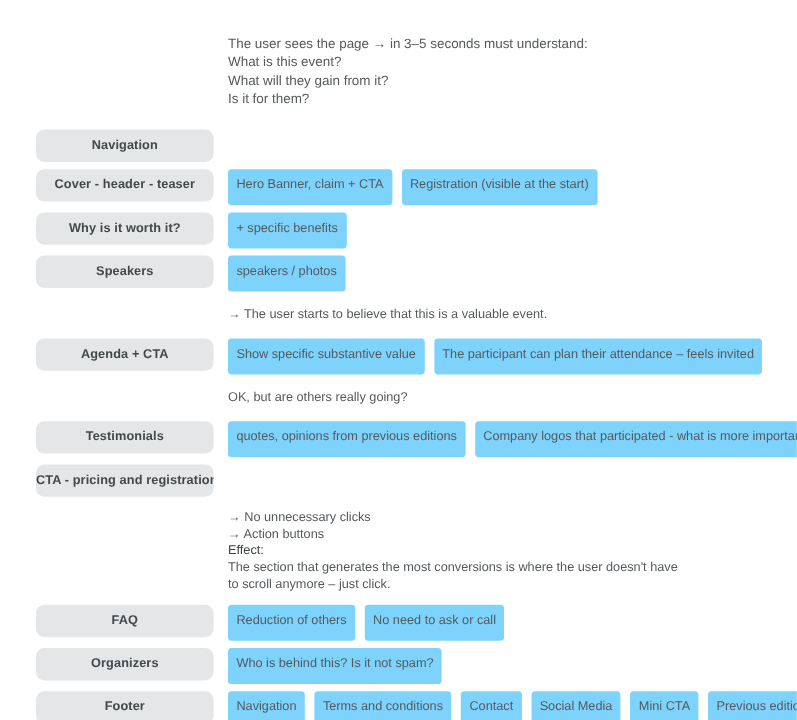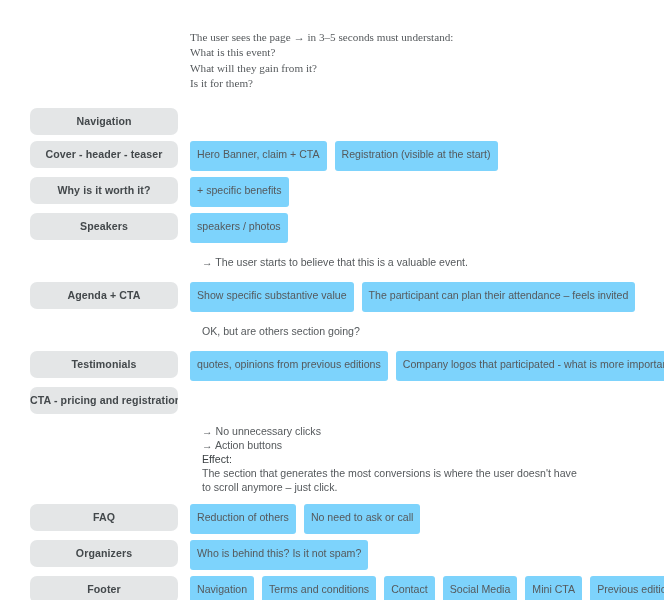--- a/index.html
+++ b/index.html
@@ -21,21 +21,20 @@
     width: 664px;
     height: 600px;
   }
 
   
   .intro {
     position: absolute;
     left: 190px;
     top: 30px;
     width: 450px;
-    font-family: Liberation Serif, serif;
   }
   .intro-line {
     font-size: 11.2px;
     line-height: 15.3px;
     color: #55595c;
     white-space: pre;
   }
 
   
   .rows {
@@ -90,21 +89,20 @@
     padding: 0 7px;
     font-size: 10.6px;
     color: #55595c;
     white-space: nowrap;
   }
 
   
   .note-row {
     display: flex;
     margin-bottom: 6px;
-    gap: 12px;
   }
   .note-spacer {
     width: 148px;
     margin-left: 30px;
     flex: 0 0 148px;
   }
   .note-body {
     margin-left: 12px;
     flex: 1 1 auto;
   }
@@ -183,21 +181,21 @@
         </div>
         <div class="row-right">
           <div class="content-chip">Show specific substantive value</div>
           <div class="content-chip">The participant can plan their attendance – feels invited</div>
         </div>
       </div>
       <div class="note-row">
         <div class="note-spacer"></div>
         <div class="note-body">
           <div class="note-block single">
-            <div class="note-line">OK, but are others section going?</div>
+            <div class="note-line">OK, but are others really going?</div>
           </div>
         </div>
       </div>
       <div class="row">
         <div class="row-left">
           <div class="section-chip">Testimonials</div>
         </div>
         <div class="row-right">
           <div class="content-chip">quotes, opinions from previous editions</div>
           <div class="content-chip">Company logos that participated - what is more important</div>

